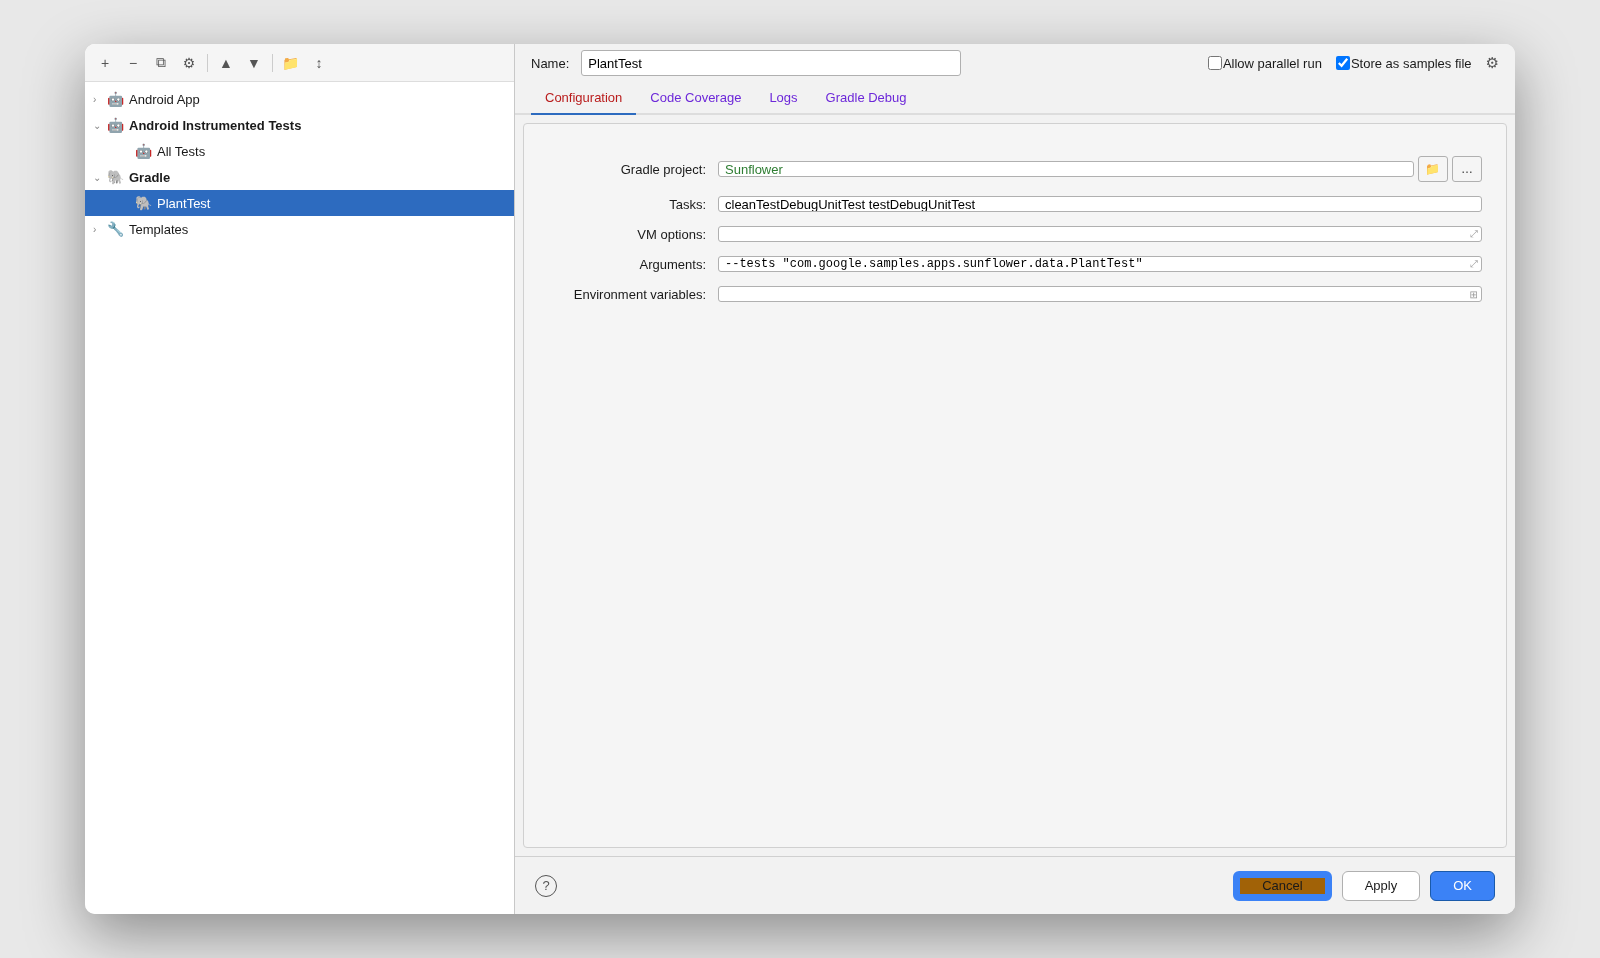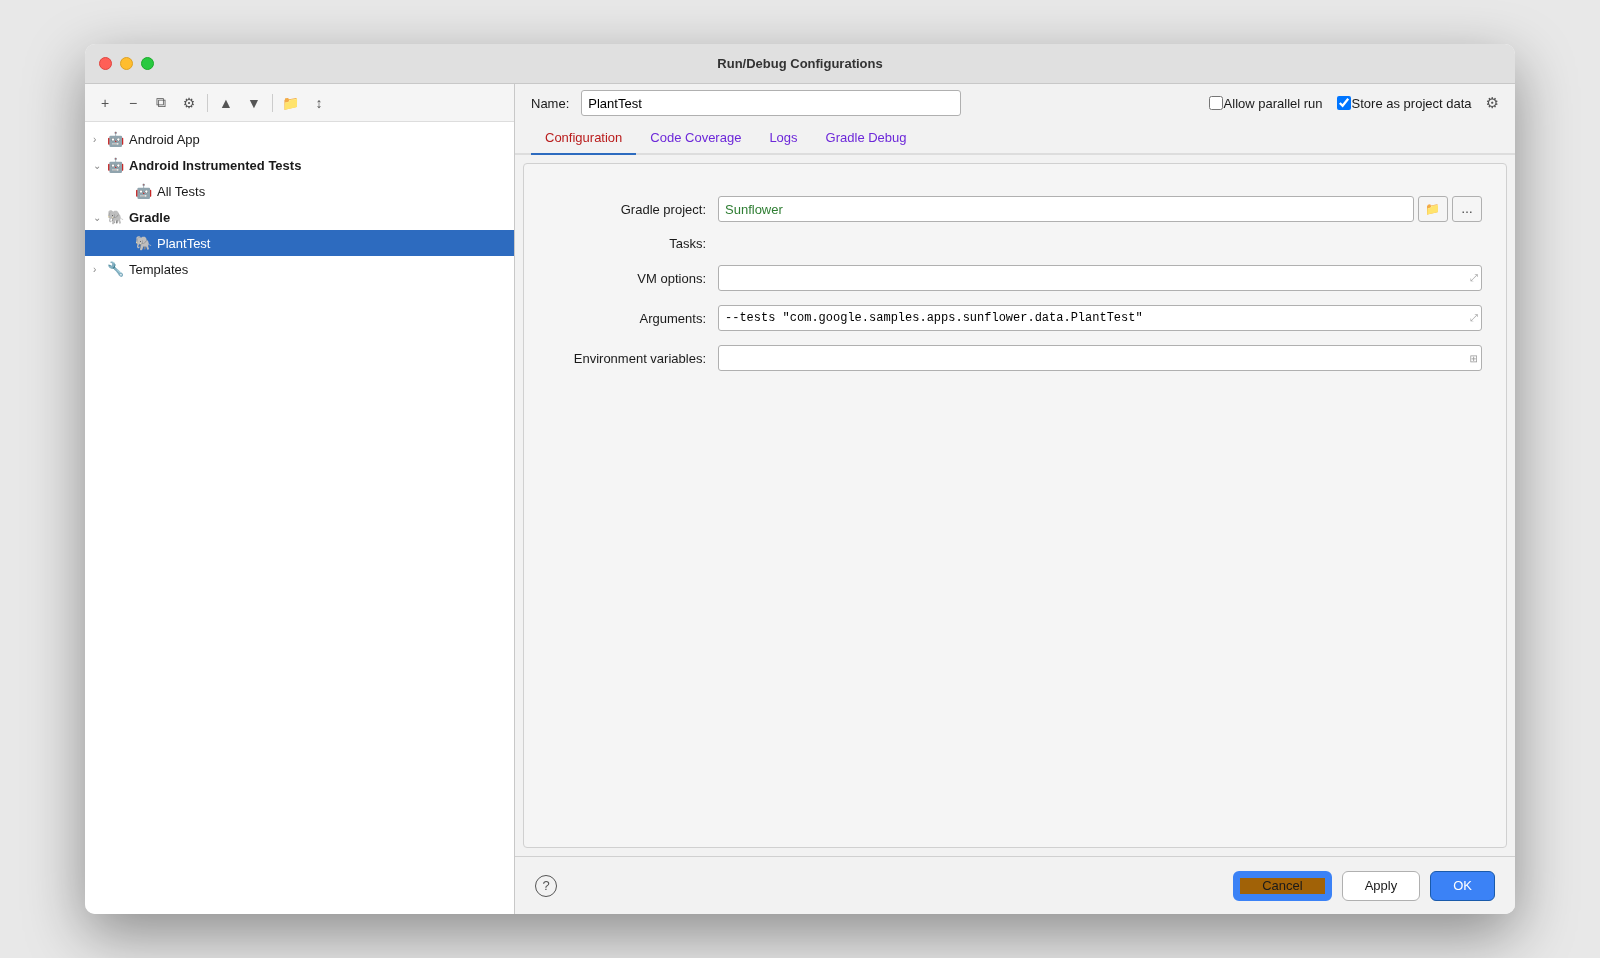--- a/index.html
+++ b/index.html
@@ -229,21 +229,21 @@
       padding-right: 12px;
     }
     .form-control-wrapper {
       flex: 1;
       display: flex;
       align-items: center;
       gap: 4px;
     }
     .form-input {
       flex: 1;
-      height: 26px;
+      height: 16px;
       border: 1px solid #b0b0b0;
       border-radius: 3px;
       background: #fff;
       padding: 0 6px;
       font-size: 13px;
       outline: none;
     }
     .form-input.green-text {
       color: #2e7d32;
     }
@@ -327,28 +327,20 @@
       background: #3b82f6;
       color: #fff;
       border: 1px solid #1a5aaa;
     }
   </style>
 </head>
 <body>
 
 <div class="dialog">
 
-  <div class="title-bar">
-    <div class="title-bar-buttons">
-      <div class="tb-btn close"></div>
-      <div class="tb-btn minimize"></div>
-      <div class="tb-btn maximize"></div>
-    </div>
-    <span class="title-text">Run/Debug Configurations</span>
-  </div>
 
   <div class="dialog-body">
 
     <div class="left-panel">
 
       <div class="toolbar">
         <button class="toolbar-btn">+</button>
         <button class="toolbar-btn">−</button>
         <button class="toolbar-btn">⧉</button>
         <button class="toolbar-btn">⚙</button>
@@ -405,21 +397,21 @@
       <div class="header-bar">
         <span class="name-label">Name:</span>
         <input class="name-input" type="text" value="PlantTest" style="">
         <div class="header-options">
           <div class="checkbox-group">
             <input type="checkbox" style="">
             <span class="checkbox-label">Allow parallel run</span>
           </div>
           <div class="checkbox-group">
             <input type="checkbox" checked="" style="">
-            <span class="checkbox-label">Store as project data</span>
+            <span class="checkbox-label">Store as samples file</span>
           </div>
           <span class="gear-icon">⚙</span>
         </div>
       </div>
 
       <div class="tabs-bar">
         <div class="tab active">Configuration</div>
         <div class="tab">Code Coverage</div>
         <div class="tab">Logs</div>
         <div class="tab">Gradle Debug</div>
@@ -435,20 +427,23 @@
               <span>📁</span>
             </button>
             <button class="btn-small">
               <span>…</span>
             </button>
           </div>
         </div>
 
         <div class="form-row">
           <span class="form-label">Tasks:</span>
+          <div class="form-control-wrapper">
+            <input class="form-input" type="text" value="cleanTestDebugUnitTest testDebugUnitTest" style="">
+          </div>
         </div>
 
         <div class="form-row">
           <span class="form-label">VM options:</span>
           <div class="form-control-wrapper">
             <div class="input-wrapper">
               <input class="form-input" type="text" value="" style="">
               <span class="input-icon">⤢</span>
             </div>
           </div>

